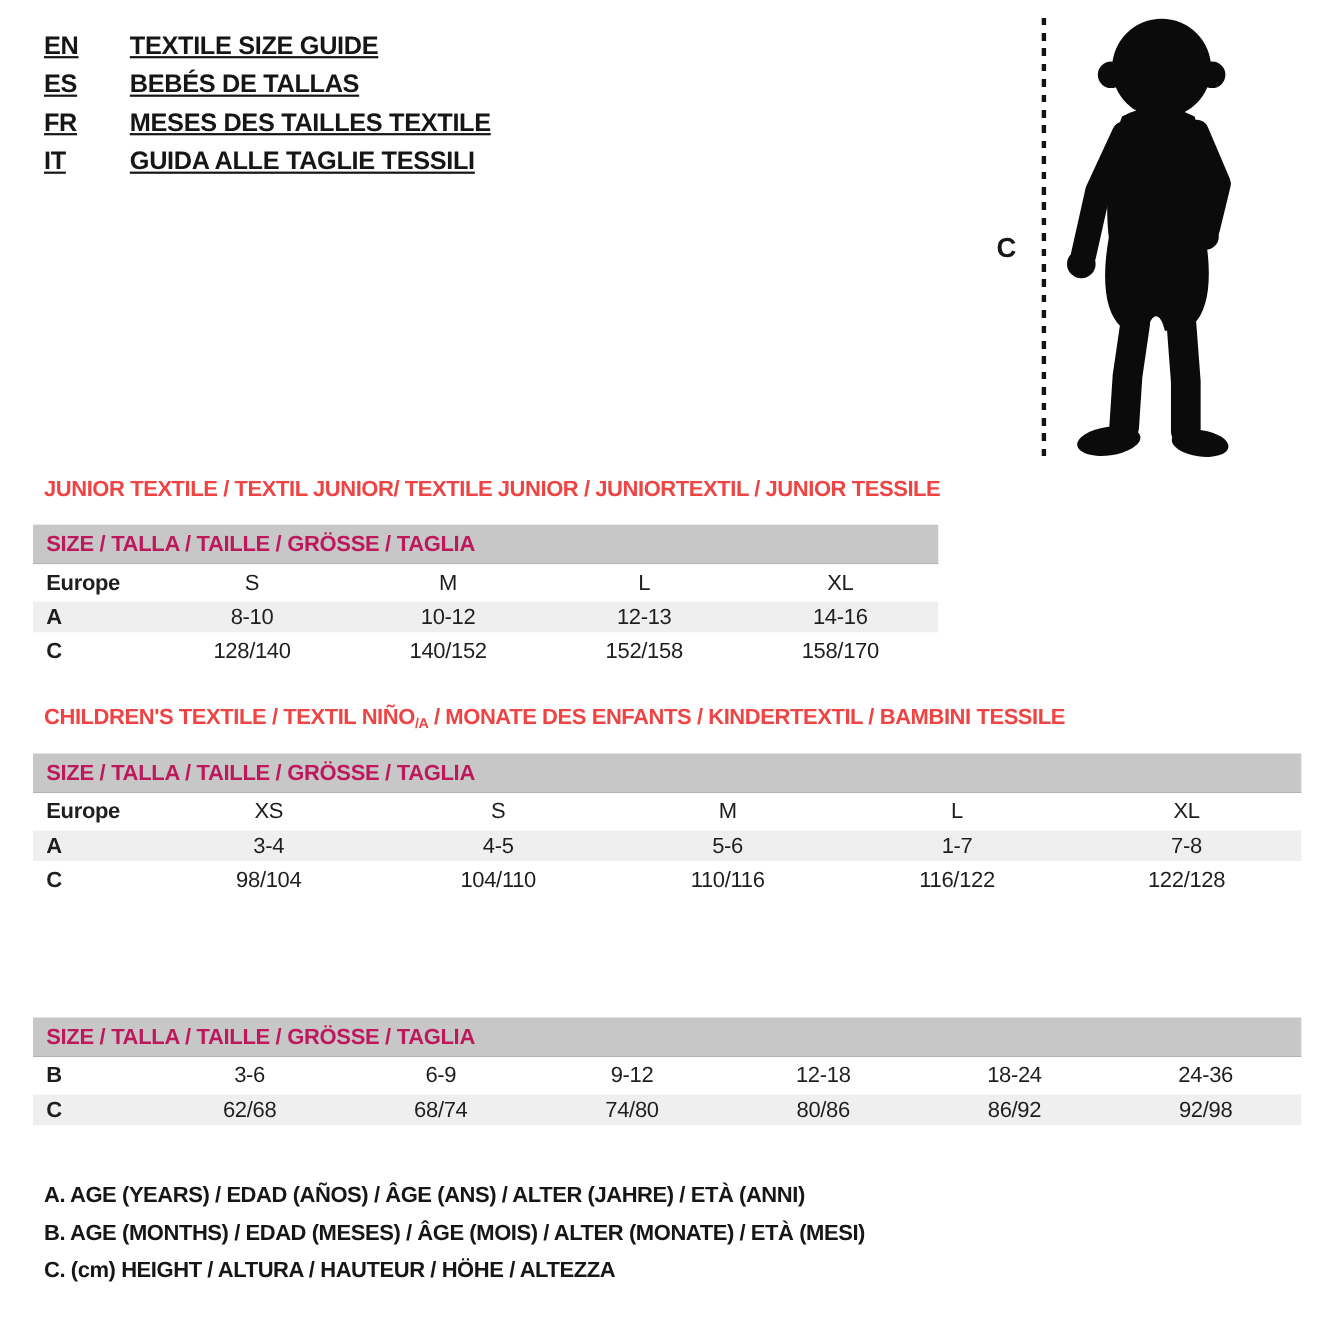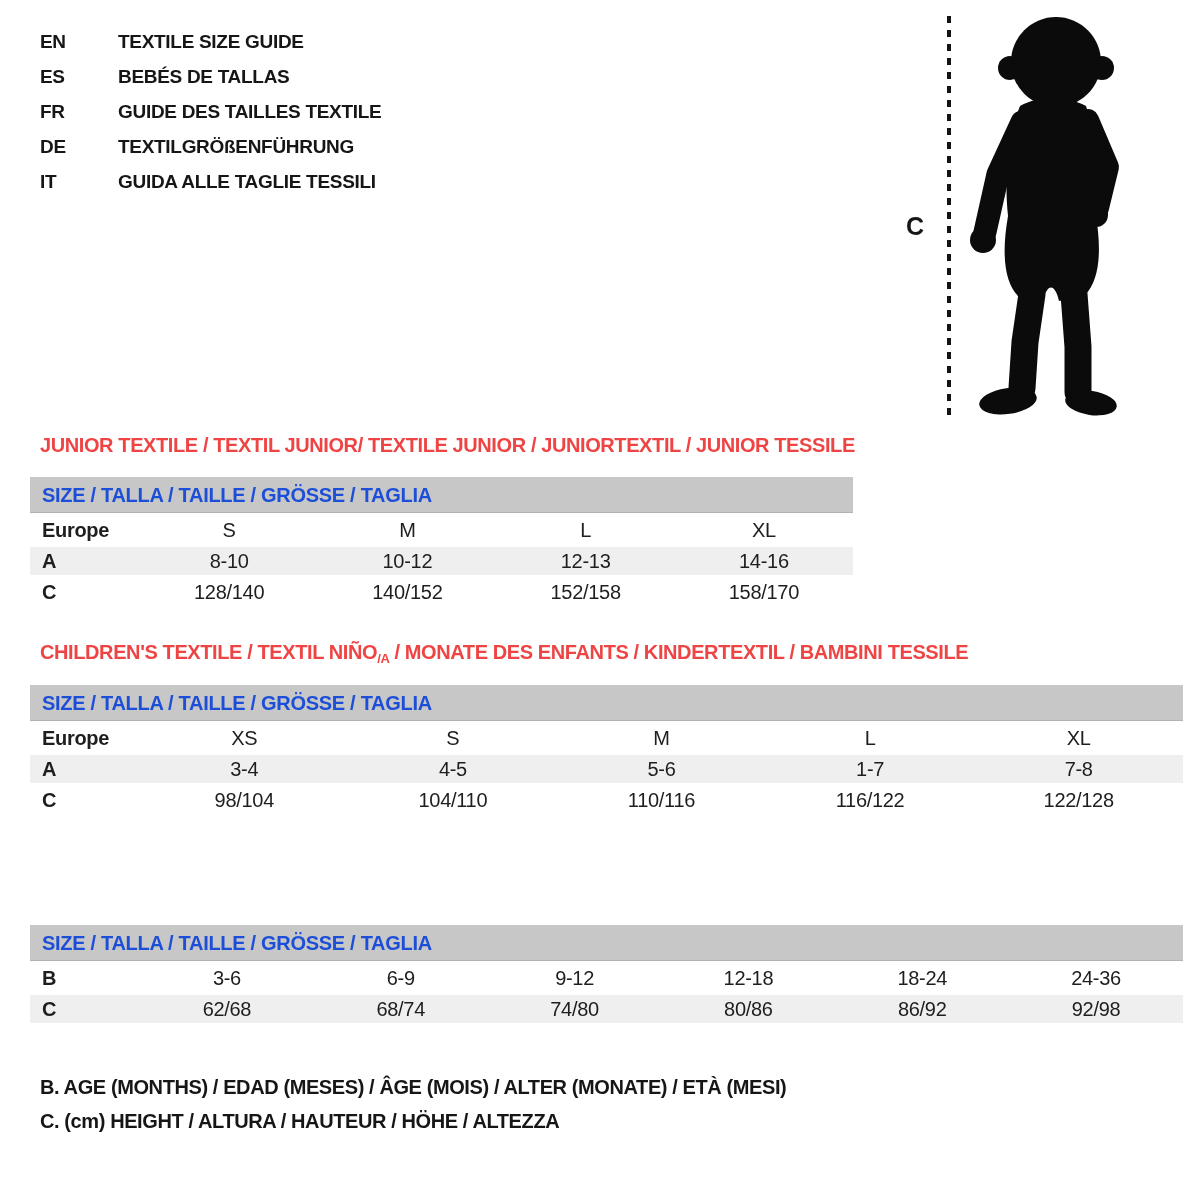--- a/index.html
+++ b/index.html
@@ -9,22 +9,22 @@
     color: #1c1c1c;
     width: 1200px; height: 1200px;
     position: relative; overflow: hidden;
   }
   #canvas { position: absolute; inset: 0; width: 1200px; height: 1200px; }
 
   
   .lang-block { position: absolute; left: 40px; top: 24px; }
   .lang-row { display: flex; line-height: 35px; }
   .lang-code, .lang-label {
-    font-weight: 700; font-size: 19px; letter-spacing: -0.3px;
-    color: #161616; white-space: nowrap;
+    font-weight: 700; font-size: 23px; letter-spacing: -0.3px;
+    color: #161616; white-space: nowrap; text-decoration: underline;
   }
   .lang-code { width: 78px; }
 
   
   .measure-label {
     position: absolute; left: 906px; top: 212px;
     font-weight: 700; font-size: 25px; color: #161616;
   }
   .measure-line {
     position: absolute; left: 947px; top: 16px; width: 4px; height: 400px;
@@ -40,21 +40,21 @@
   }
   .title-sub { font-size: 13px; vertical-align: -4px; }
   .babies-title .tline { line-height: 34px; }
 
   
   .size-table { position: absolute; left: 30px; }
   .size-band {
     height: 36px; line-height: 36px; background: #c7c7c7;
     border-bottom: 1px solid #b2b2b2;
     font-weight: 700; font-size: 20px; letter-spacing: -0.3px;
-    color: #1d4ed8; padding-left: 12px; white-space: nowrap;
+    color: #be185d; padding-left: 12px; white-space: nowrap;
   }
   .trow { display: flex; align-items: center; }
   .trow.white { height: 34px; background: #ffffff; }
   .trow.shade { height: 28px; background: #efefef; }
   .tlabel {
     flex: 0 0 110px; padding-left: 12px;
     font-weight: 700; font-size: 20px; letter-spacing: -0.3px; color: #1e1e1e;
   }
   .tcell {
     flex: 1 1 0; text-align: center;
@@ -77,25 +77,21 @@
     <div class="lang-row">
       <span class="lang-code">EN</span>
       <span class="lang-label">TEXTILE SIZE GUIDE</span>
     </div>
     <div class="lang-row">
       <span class="lang-code">ES</span>
       <span class="lang-label">BEBÉS DE TALLAS</span>
     </div>
     <div class="lang-row">
       <span class="lang-code">FR</span>
-      <span class="lang-label">GUIDE DES TAILLES TEXTILE</span>
-    </div>
-    <div class="lang-row">
-      <span class="lang-code">DE</span>
-      <span class="lang-label">TEXTILGRÖßENFÜHRUNG</span>
+      <span class="lang-label">MESES DES TAILLES TEXTILE</span>
     </div>
     <div class="lang-row">
       <span class="lang-code">IT</span>
       <span class="lang-label">GUIDA ALLE TAGLIE TESSILI</span>
     </div>
   </div>
 
   <div class="measure-label">C</div>
   <div class="measure-line"></div>
   <svg class="baby-svg" width="184" height="408" viewBox="0 0 184 408" fill="#0b0b0b">
@@ -199,17 +195,18 @@
       <span class="tcell">62/68</span>
       <span class="tcell">68/74</span>
       <span class="tcell">74/80</span>
       <span class="tcell">80/86</span>
       <span class="tcell">86/92</span>
       <span class="tcell">92/98</span>
     </div>
   </div>
 
   <div class="legend">
+    <div class="legend-line">A. AGE (YEARS) / EDAD (AÑOS) / ÂGE (ANS) / ALTER (JAHRE) / ETÀ (ANNI)</div>
     <div class="legend-line">B. AGE (MONTHS) / EDAD (MESES) / ÂGE (MOIS) / ALTER (MONATE) / ETÀ (MESI)</div>
     <div class="legend-line">C. (cm) HEIGHT / ALTURA / HAUTEUR / HÖHE / ALTEZZA</div>
   </div>
 
 </div>
 
 </body></html>

